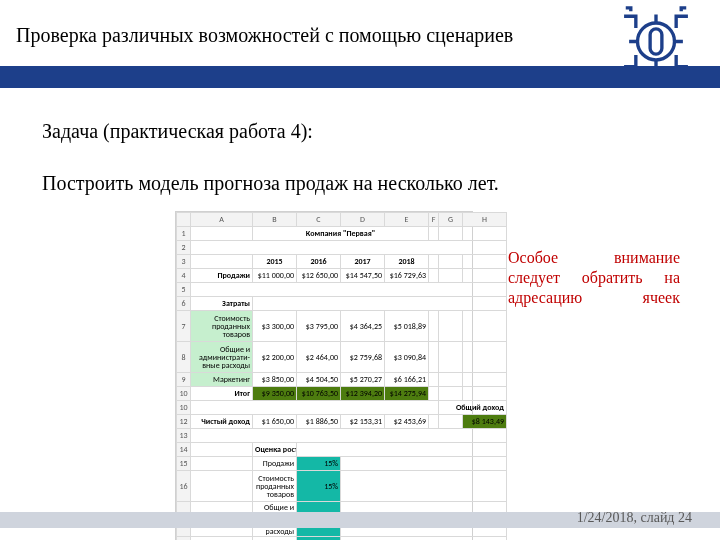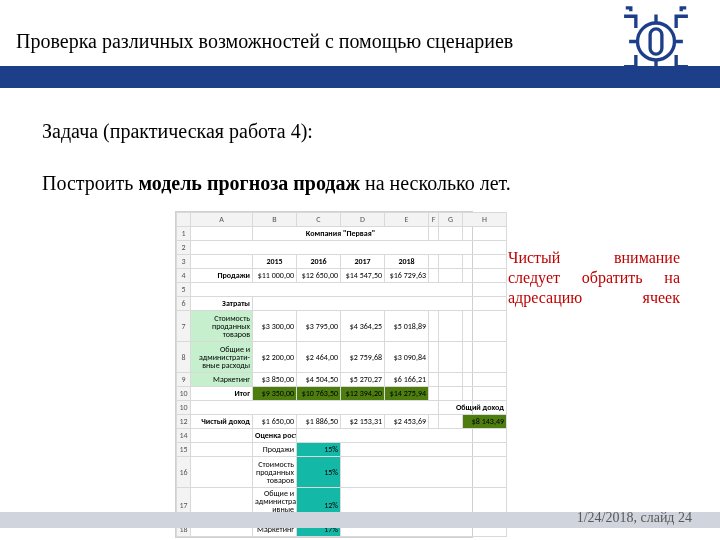--- a/index.html
+++ b/index.html
@@ -15,21 +15,21 @@
   }
   .slide {
     position: relative;
     width: 720px;
     height: 540px;
     box-sizing: border-box;
   }
   .title {
     position: absolute;
     left: 16px;
-    top: 30px;
+    top: 24px;
     font-size: 20px;
     font-family: "Times New Roman", serif;
     color: #000;
   }
   .blue-bar {
     position: absolute;
     left: 0;
     top: 66px;
     width: 720px;
     height: 22px;
@@ -48,21 +48,21 @@
     top: 120px;
     font-size: 20px;
   }
   .desc {
     position: absolute;
     left: 42px;
     top: 172px;
     font-size: 20px;
     width: 560px;
   }
-  .desc b { font-weight: bold; }
+  .desc b { font-weight: normal; }
   .note {
     position: absolute;
     left: 508px;
     top: 248px;
     width: 172px;
     font-size: 16px;
     color: #c00000;
     text-align: justify;
     text-align-last: justify;
     line-height: 1.25;
@@ -152,21 +152,21 @@
   </div>
 
   <div class="blue-bar"></div>
 
   <div class="task">Задача (практическая работа 4):</div>
 
   <div class="desc">
     <span>Построить </span><b>модель прогноза продаж</b><span> на несколько лет.</span>
   </div>
 
-  <div class="note">Чистый внимание следует обратить на адресацию ячеек</div>
+  <div class="note">Особое внимание следует обратить на адресацию ячеек</div>
 
   <div class="sheet">
     <table>
       <colgroup>
         <col class="c-a">
           <col class="c-lab">
           <col class="c-num">
           <col class="c-num">
           <col class="c-num">
           <col class="c-num">
@@ -283,20 +283,24 @@
         <td class="lbl bold">Чистый доход</td>
         <td>$1 650,00</td>
             <td>$1 886,50</td>
             <td>$2 153,31</td>
             <td>$2 453,69</td>
         <td></td>
             <td></td>
             <td class="orange">$8 143,49</td>
           </tr>
       <tr>
+            <td class="rowhdr">13</td>
+            <td colspan="8"></td>
+          </tr>
+      <tr>
             <td class="rowhdr">14</td>
             <td></td>
             <td class="lbl bold">Оценка роста</td>
             <td colspan="6"></td>
           </tr>
       <tr>
             <td class="rowhdr">15</td>
             <td></td>
             <td class="lbl">Продажи</td>
             <td class="yellow">15%</td>

